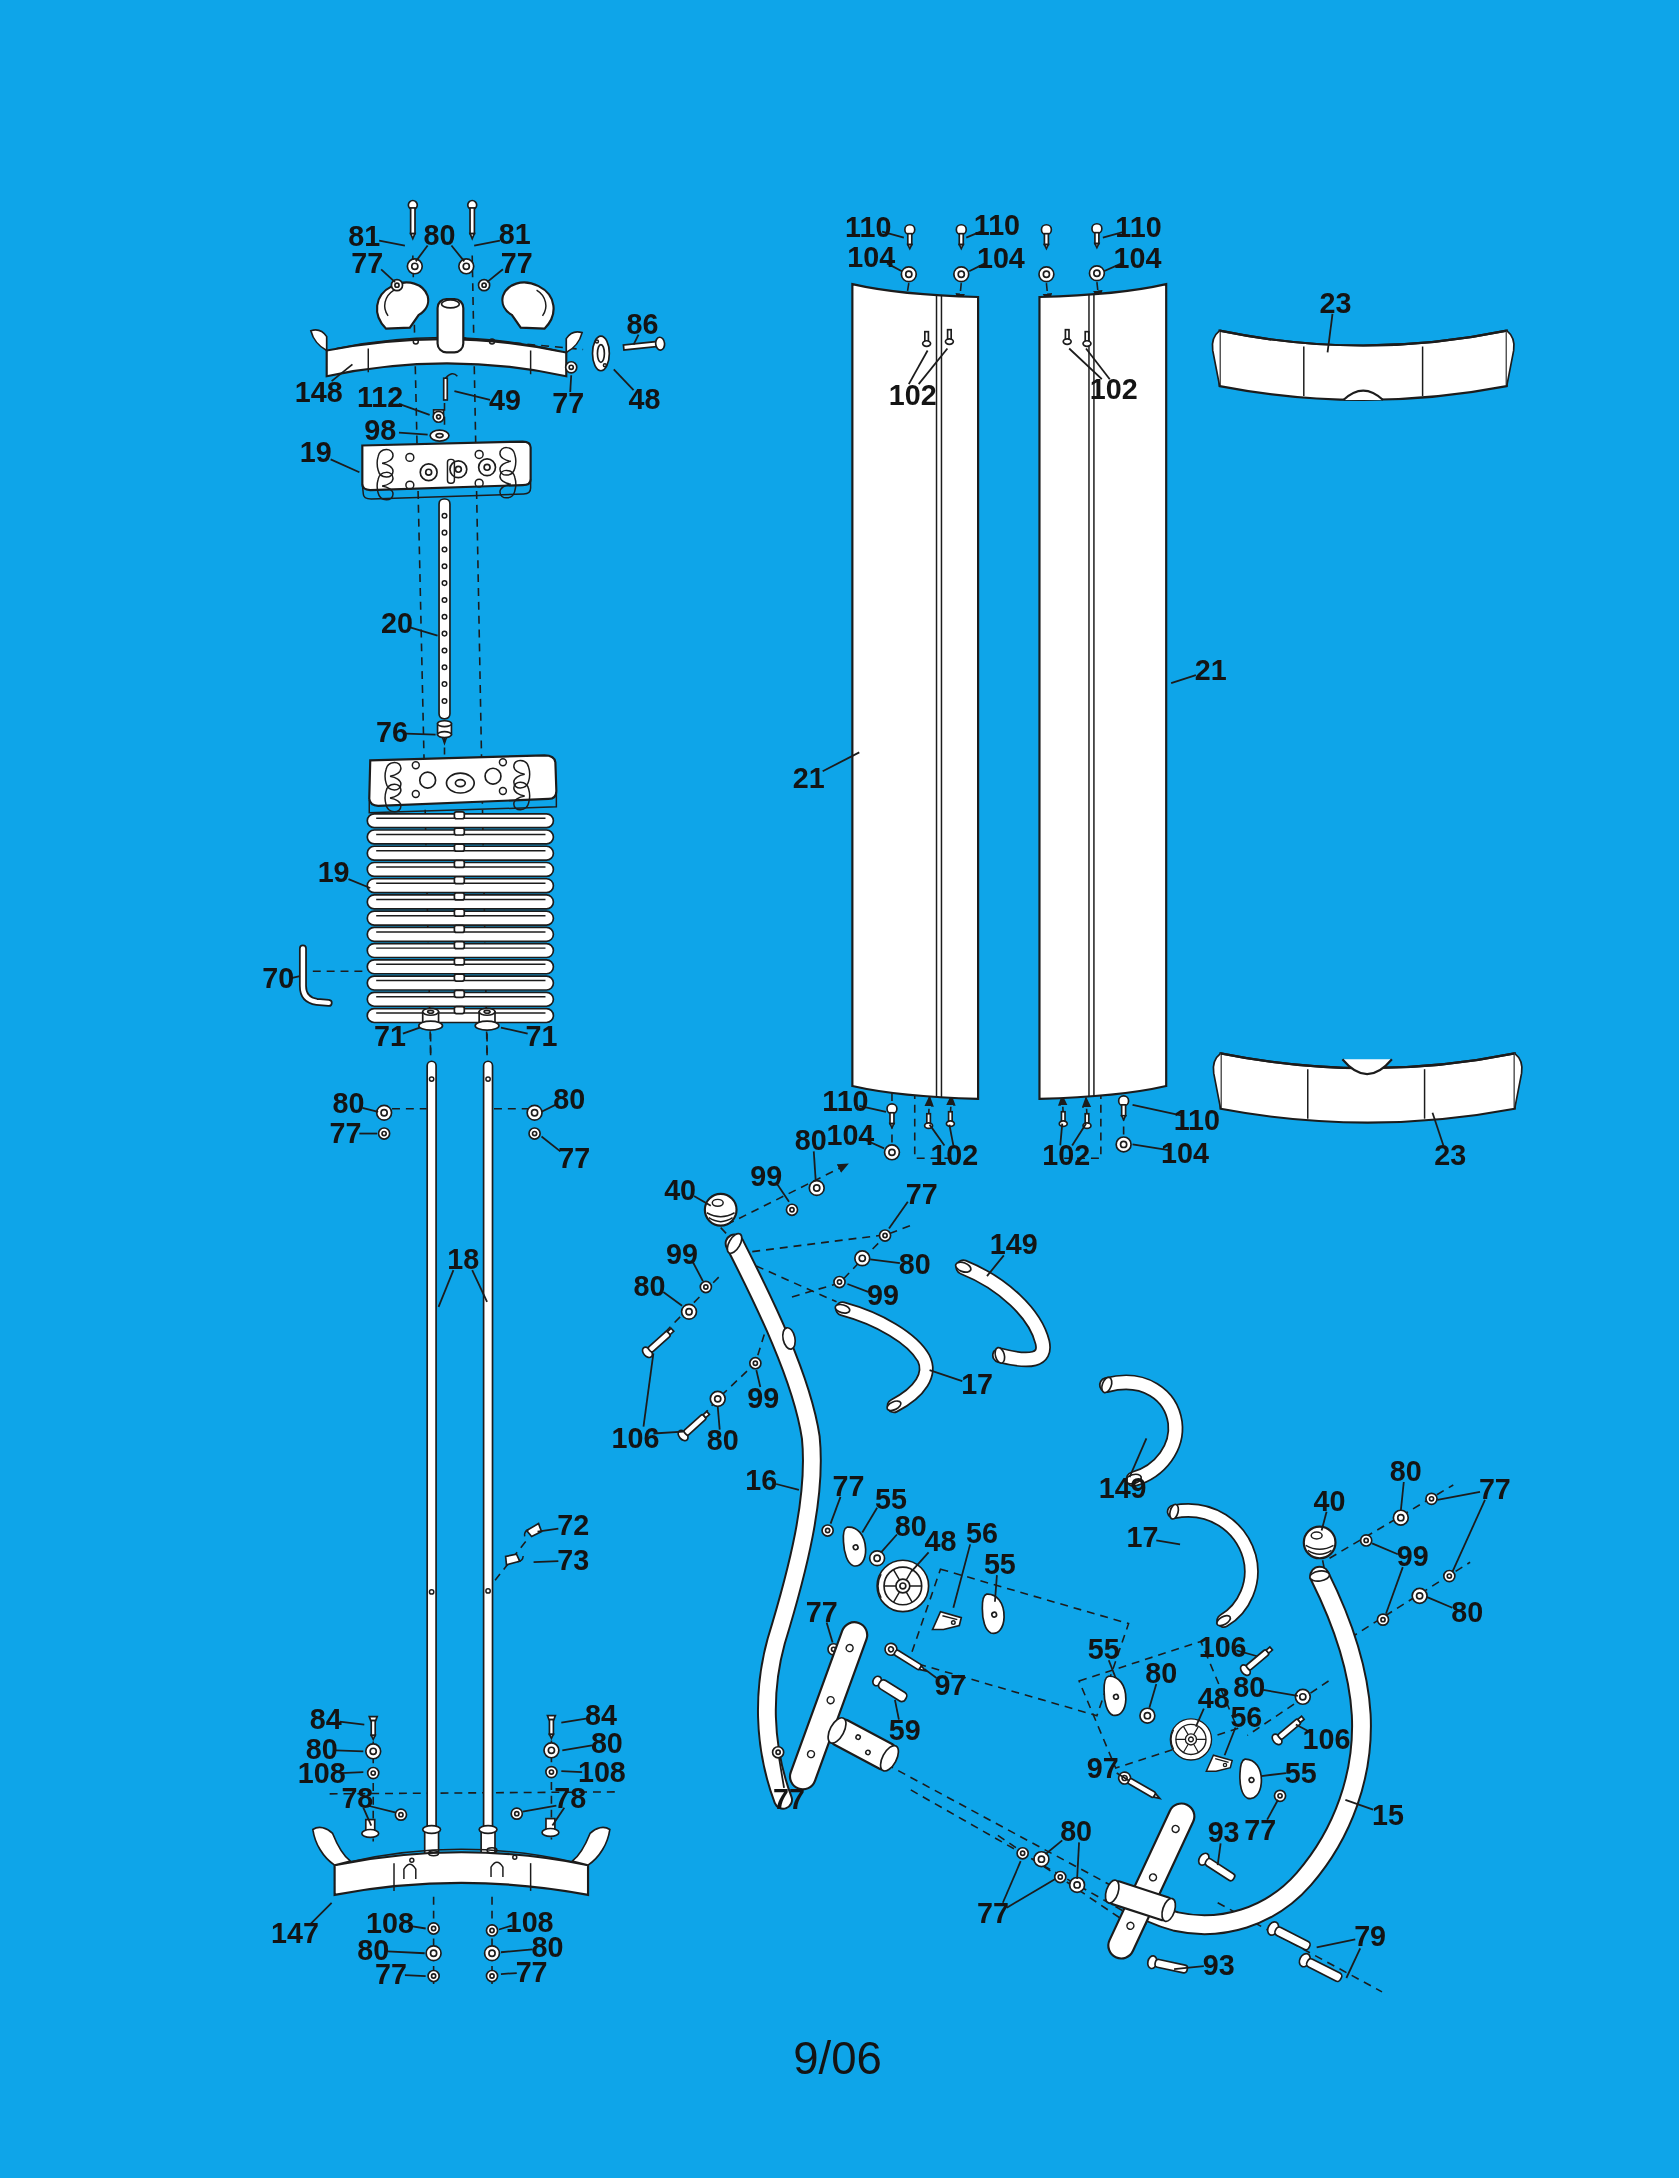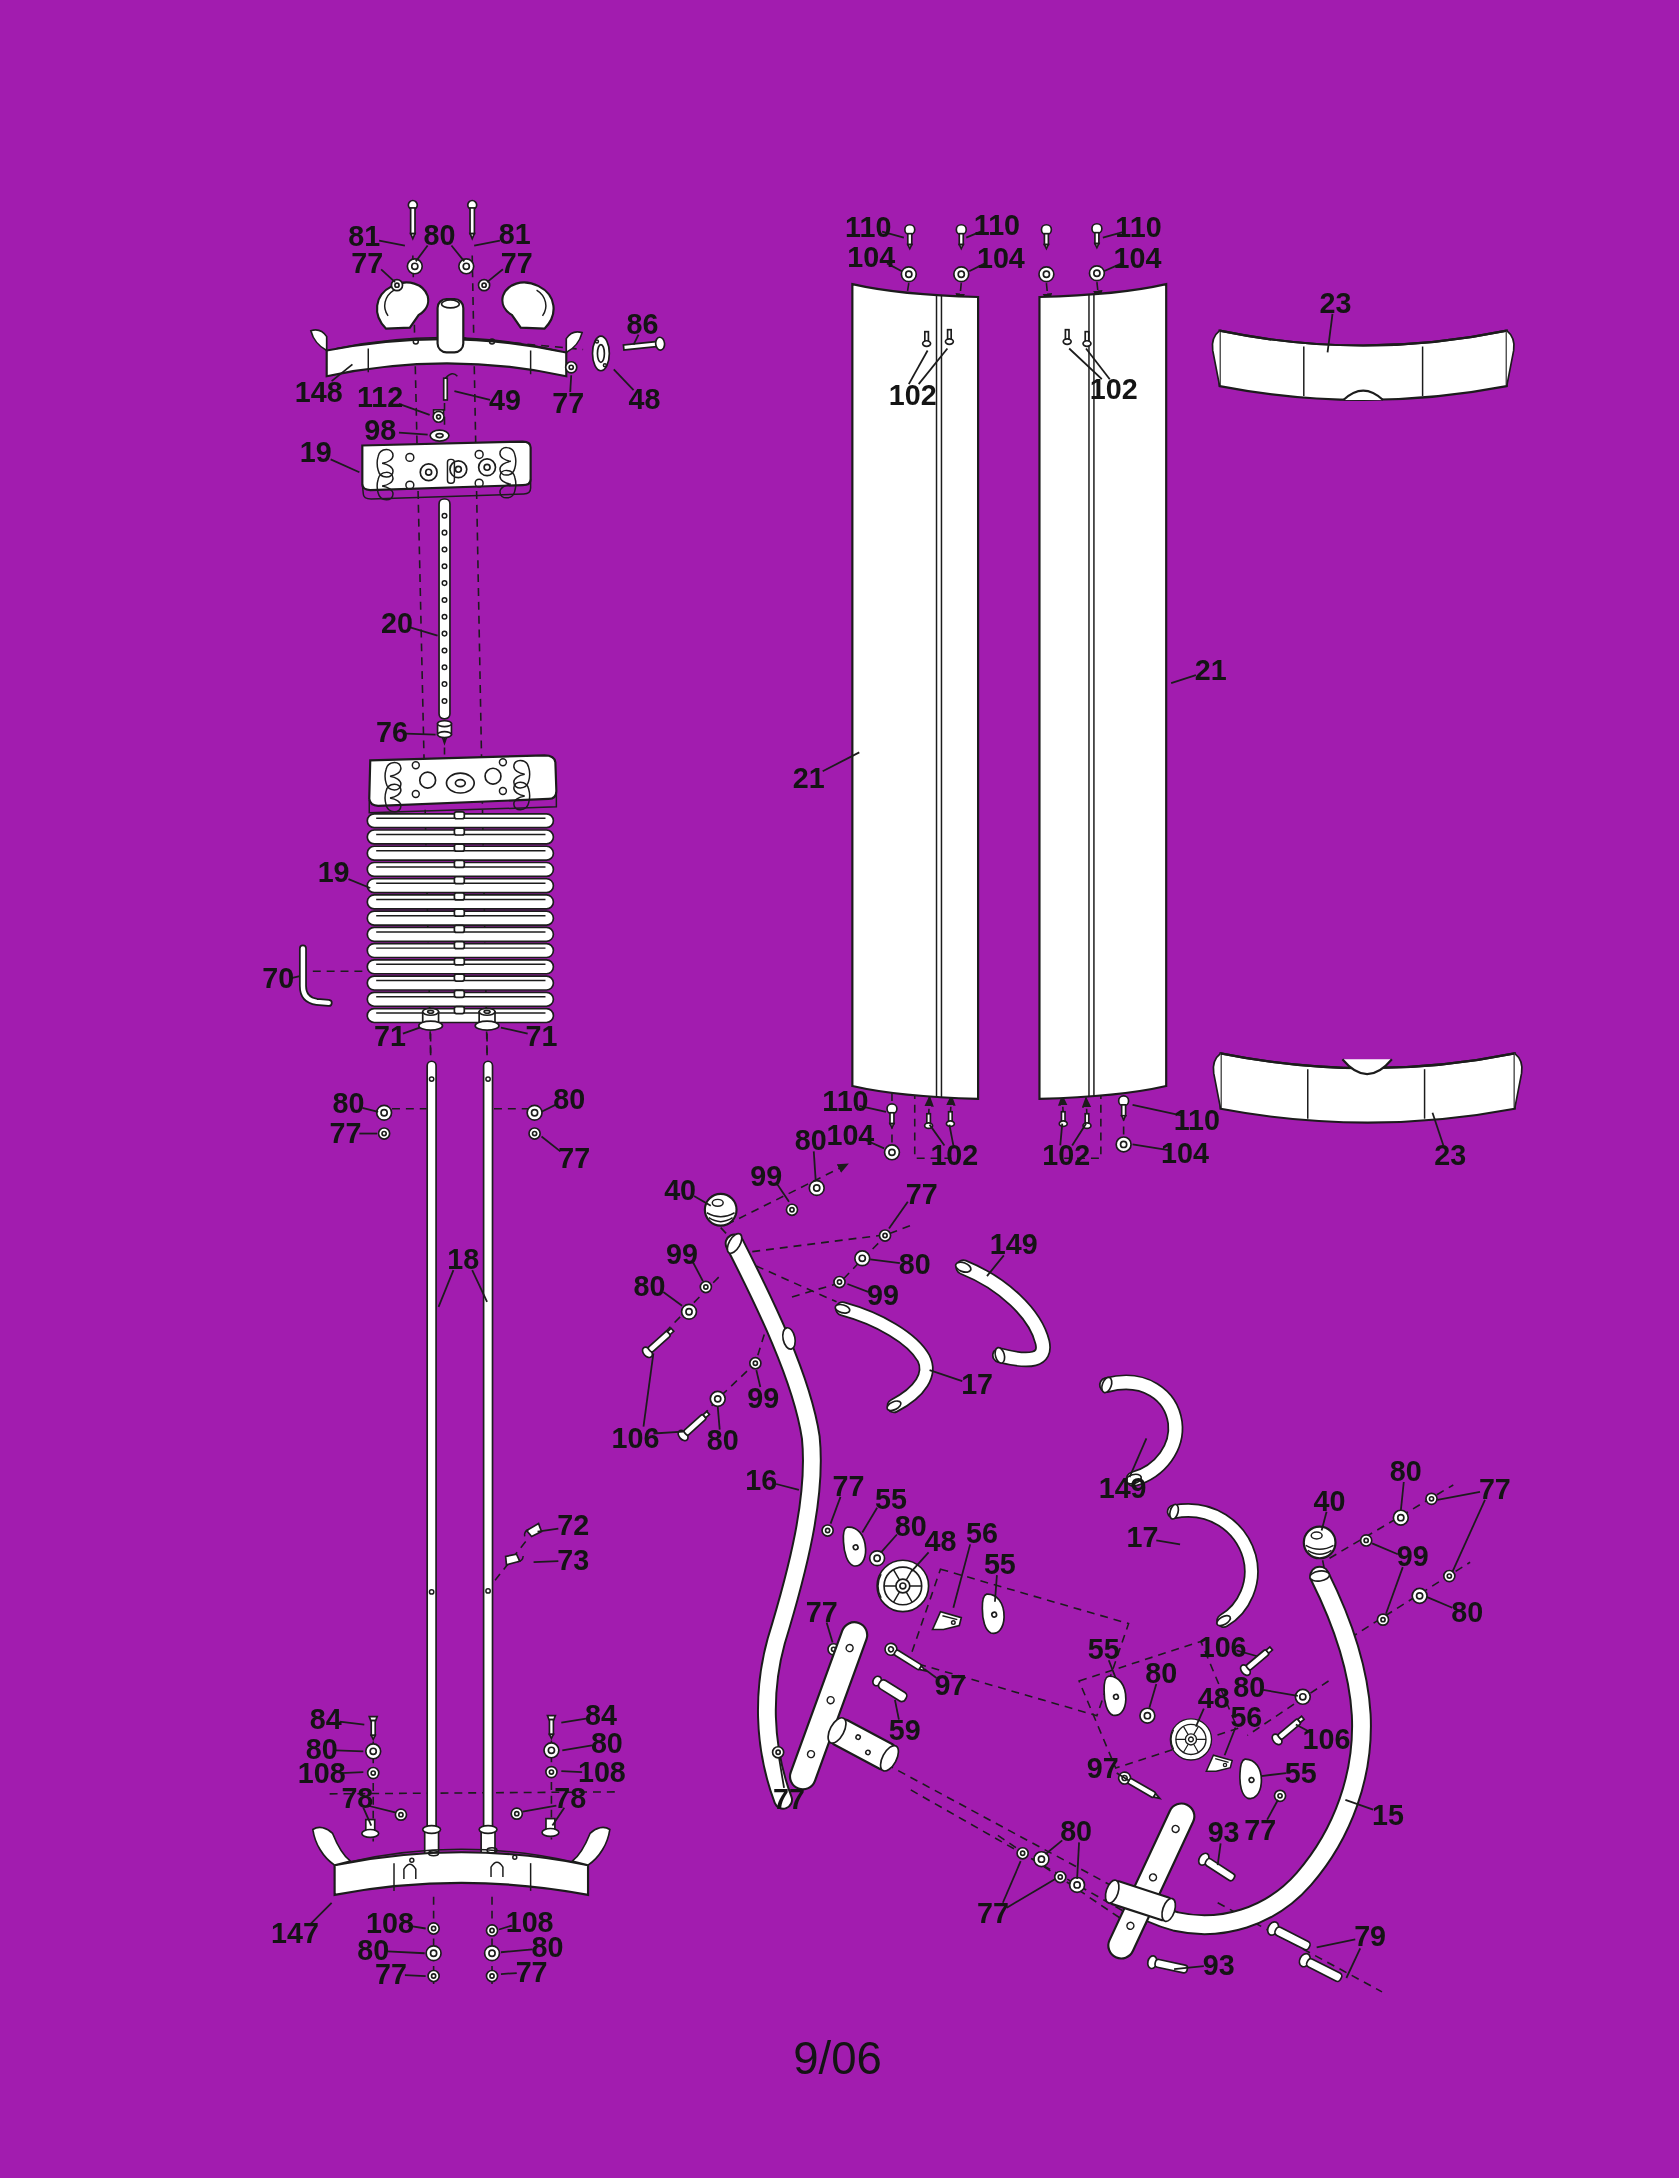--- a/index.html
+++ b/index.html
@@ -1,16 +1,16 @@
 <!DOCTYPE html>
 <html><head>
 <meta charset="utf-8">
 <style>
   html,body{margin:0;padding:0;background:#fff;}
-  #page{width:1679px;height:2178px;position:relative;background:#a21caf;}
+  #page{width:1679px;height:2178px;position:relative;background:#0ea5e9;}
   svg{display:block;}
   .pw  {fill:#ffffff;stroke:#1c1c1c;stroke-width:2.2;}
   .pwt {fill:#ffffff;stroke:#1c1c1c;stroke-width:1.7;}
   .ln  {stroke:#1c1c1c;stroke-width:2.2;fill:none;}
   .lnt {stroke:#1c1c1c;stroke-width:1.5;fill:none;}
   .dash{stroke:#1c1c1c;stroke-width:1.6;fill:none;stroke-dasharray:8 6;}
   .ldr {stroke:#1c1c1c;stroke-width:1.8;fill:none;}
   .tubo{stroke:#1c1c1c;fill:none;stroke-linecap:round;}
   .tubi{stroke:#ffffff;fill:none;stroke-linecap:round;}
   text.part{font:600 29px "Liberation Sans",sans-serif;fill:#141414;text-anchor:middle;}

